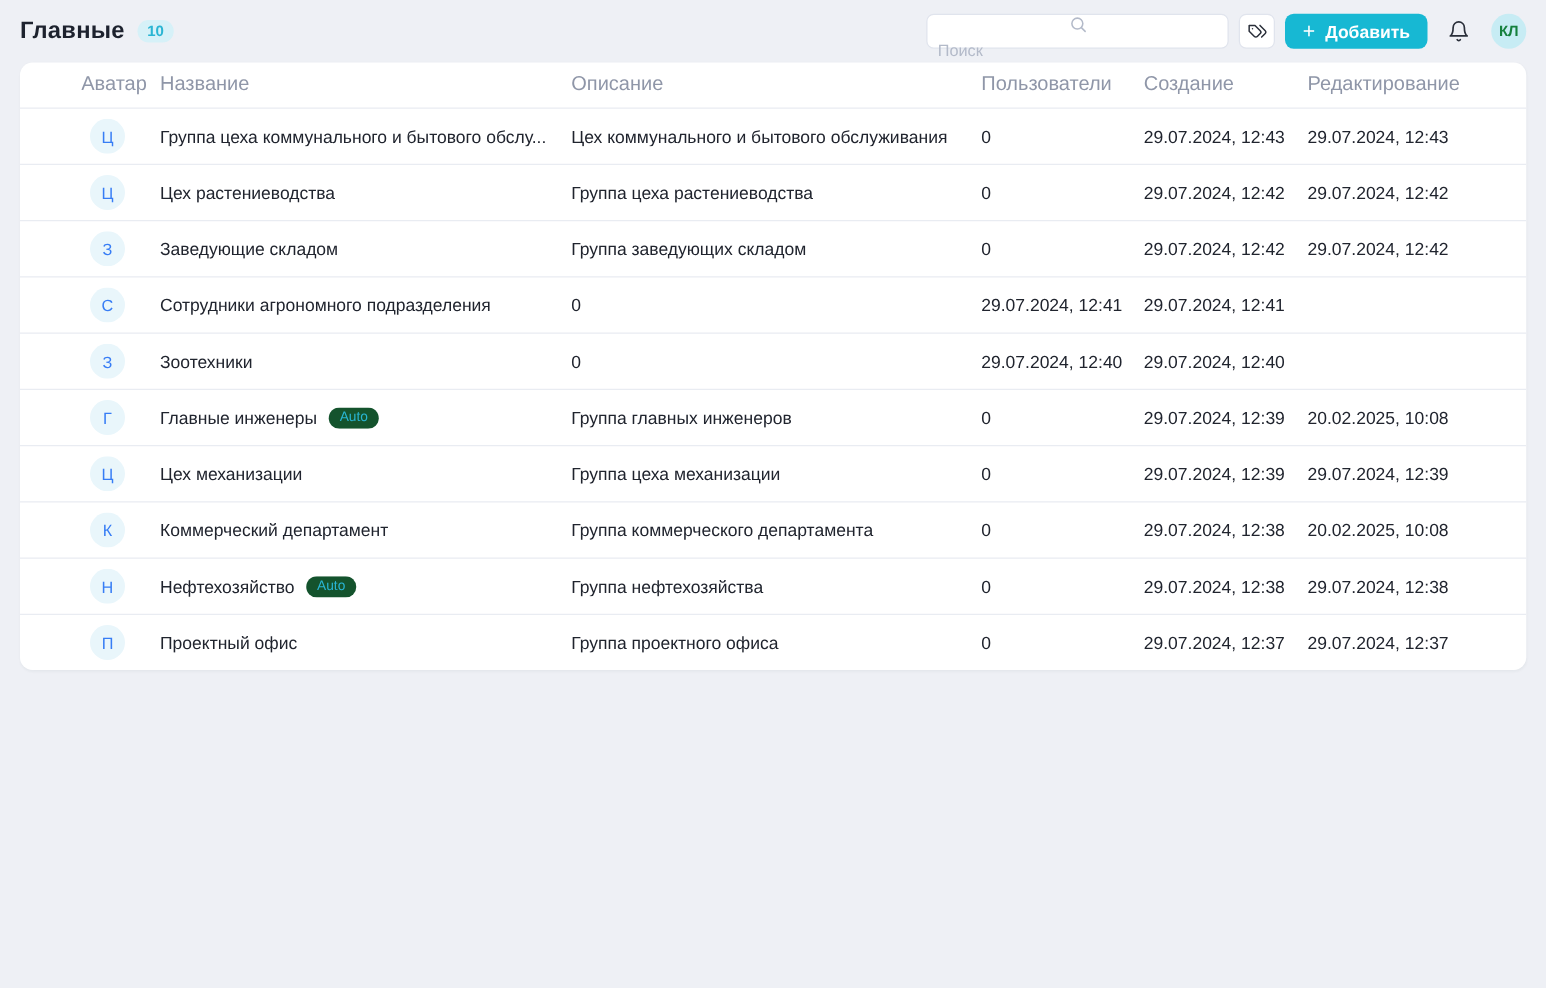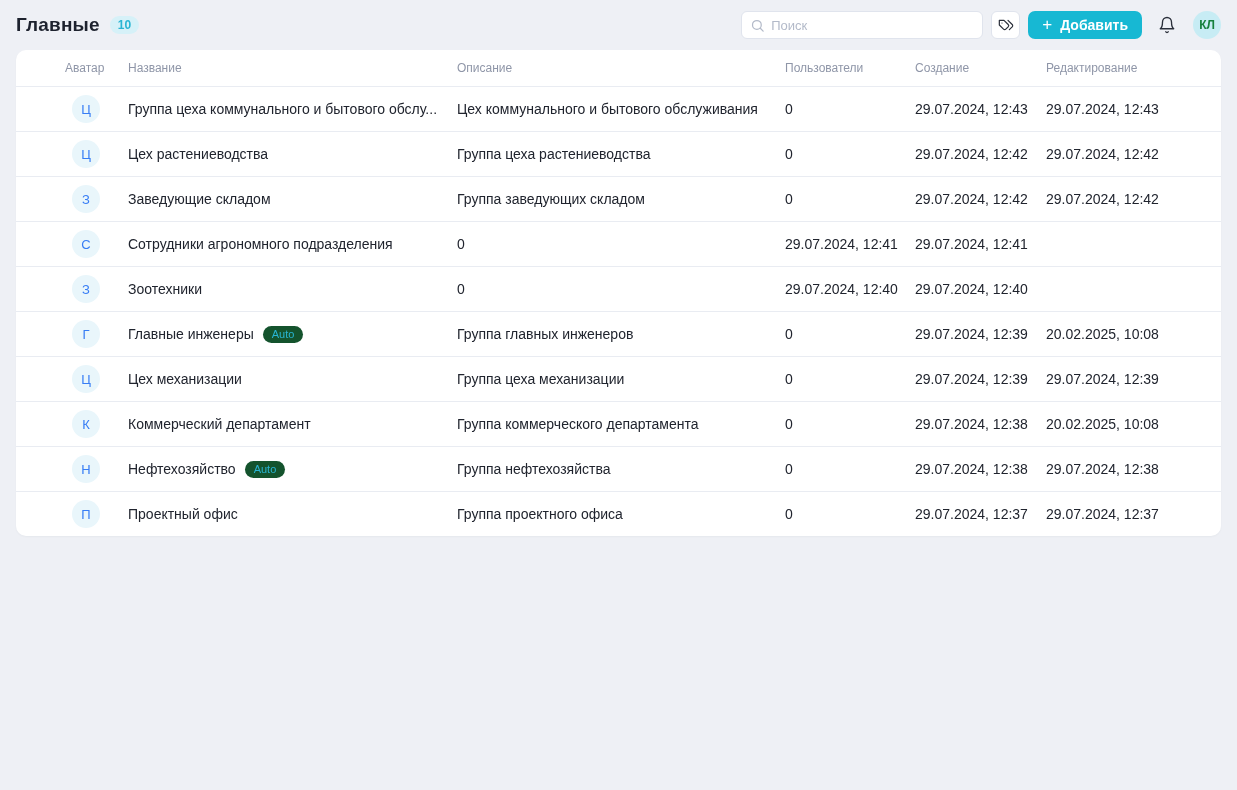--- a/index.html
+++ b/index.html
@@ -25,21 +25,21 @@
     padding: 3px 8px; border-radius: 11px; line-height: 1;
   }
   .spacer { flex: 1; }
   .controls { display: flex; align-items: center; }
   .search-box {
     width: 242px; height: 28px;
     background: #ffffff;
     border: 1px solid #e0e4ed;
     border-radius: 6px;
     display: flex; align-items: center;
-    padding: 0 8px; gap: 6px;
+    padding: 0 8px; gap: 6px; flex-direction: column;
   }
   .search-box input {
     border: none; outline: none; width: 100%;
     font-family: inherit; font-size: 13px; color: #20242e;
     background: transparent;
   }
   .search-box input::placeholder { color: #b3bac9; }
   .icon-btn {
     width: 29px; height: 28px; margin-left: 8px;
     background: #ffffff; border: 1px solid #e0e4ed; border-radius: 6px;
@@ -78,21 +78,21 @@
   }
   .grid-row {
     display: grid;
     grid-template-columns: 63px 329px 328px 130px 131px 1fr;
     align-items: center;
     padding-left: 49px;
     padding-right: 16px;
   }
   .thead {
     height: 36px;
-    font-size: 12px;
+    font-size: 16px;
     color: #8f96a8;
   }
   .trow {
     height: 45px;
     border-top: 1px solid #e9ecf2;
     font-size: 14px;
     cursor: pointer;
   }
   .cell { overflow: hidden; white-space: nowrap; }
   .avatar-circle {

